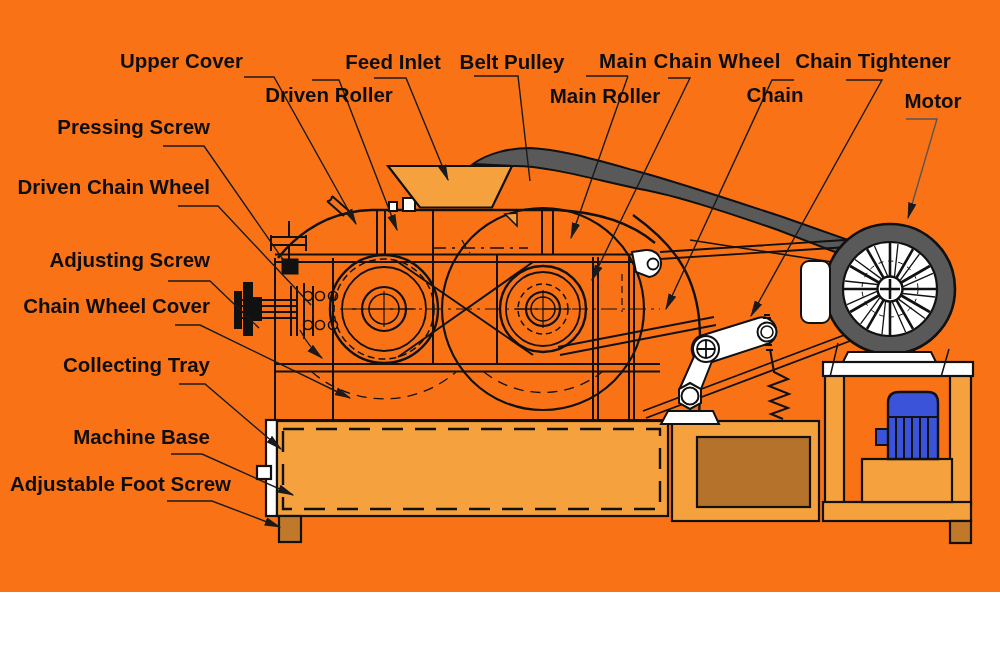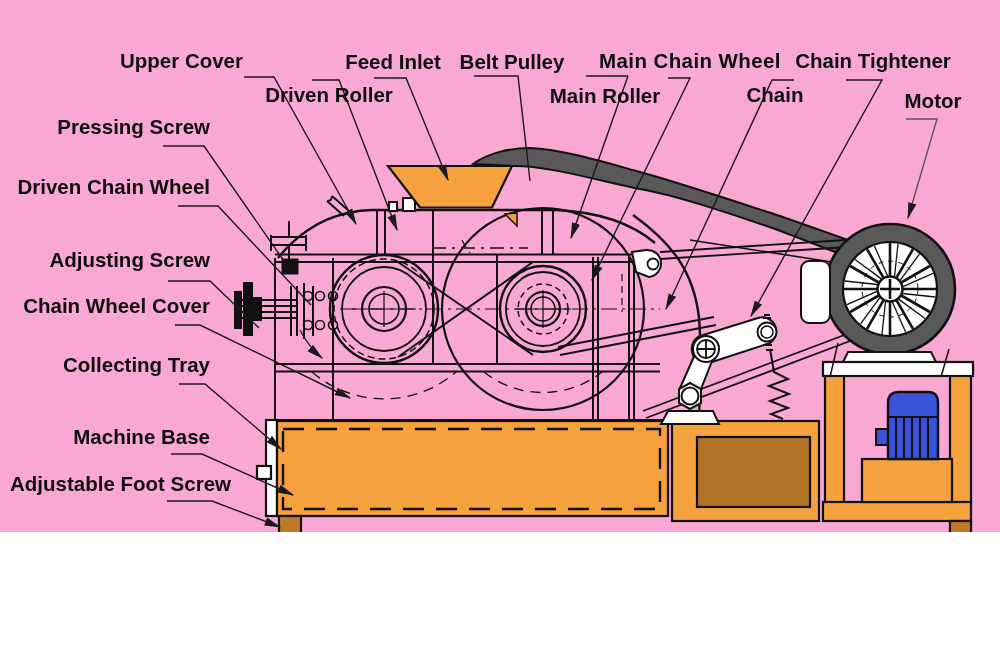--- a/index.html
+++ b/index.html
@@ -1,16 +1,16 @@
 <!DOCTYPE html>
 <html><head>
 <meta charset="utf-8">
 <style>
   html,body{margin:0;padding:0;background:#ffffff;}
-  #page{position:relative;width:1000px;height:532px;background:#f9a8d4;overflow:hidden;}
+  #page{position:relative;width:1000px;height:592px;background:#f97316;overflow:hidden;}
   svg{position:absolute;left:0;top:0;}
   text{font-family:"Liberation Sans", sans-serif;font-weight:bold;fill:#0e0e0e;}
 </style>
 </head>
 <body>
 <div id="page">
 <svg width="1000" height="660" viewBox="0 0 1000 660">
 <defs>
 <marker id="arr" viewBox="0 0 12 8" refX="11" refY="4" markerWidth="12" markerHeight="8" orient="auto">
   <path d="M0,1 L12,4 L0,7 Z" fill="#1a1a1a"></path>

